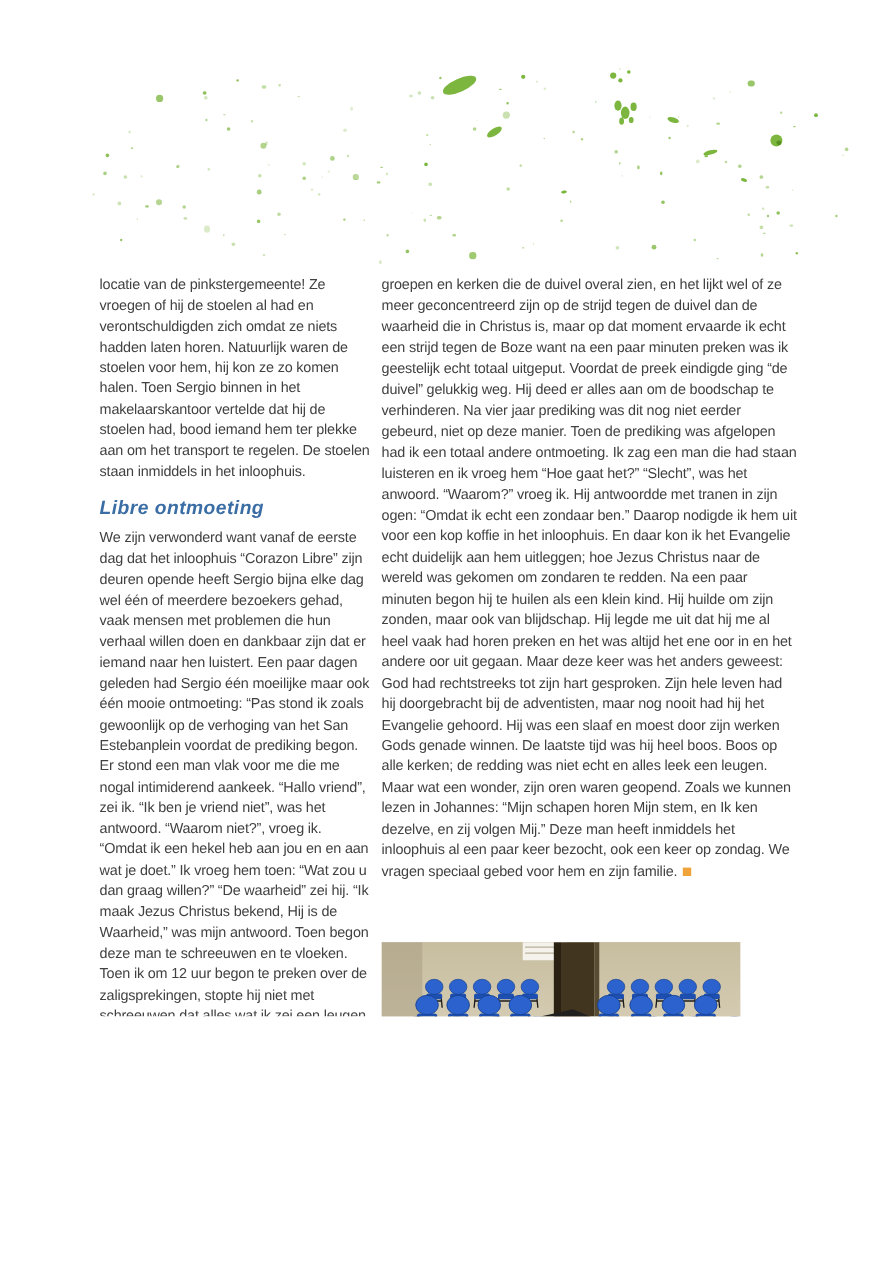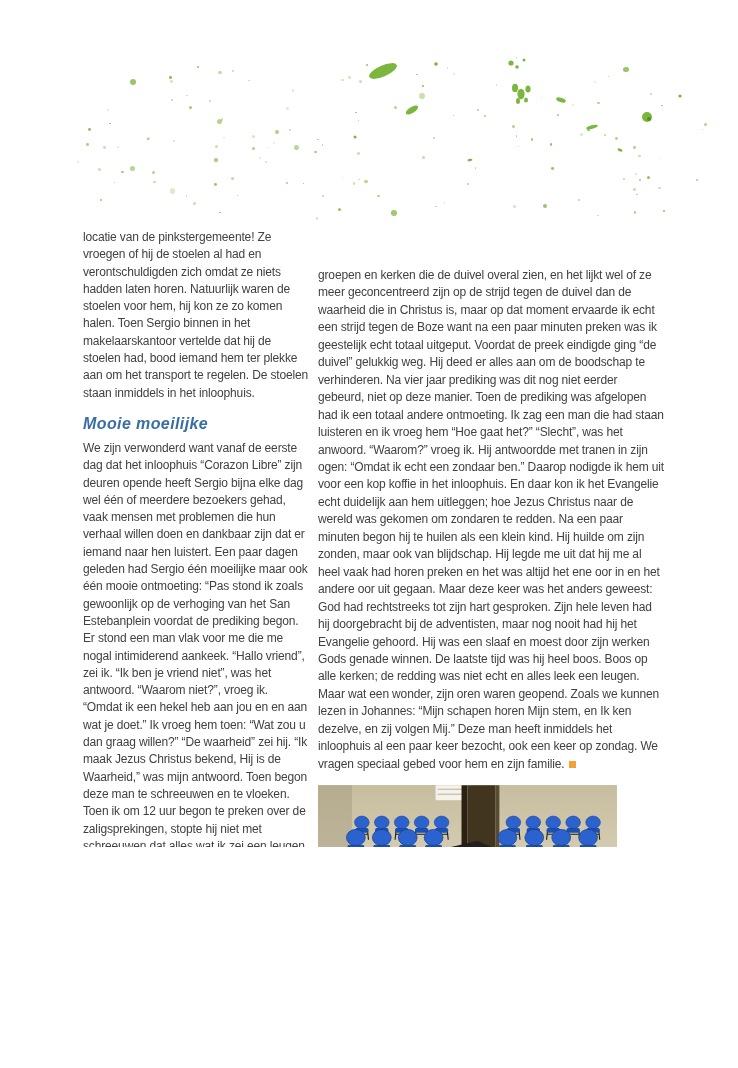--- a/index.html
+++ b/index.html
@@ -7,21 +7,21 @@
         font-family:"Liberation Sans",sans-serif;color:#3f3f3f;}
   
   .splatter{position:absolute;left:0;top:0;width:738px;height:230px;pointer-events:none;}
   .splatter i{position:absolute;display:block;border-radius:50%;}
   .splatter svg{position:absolute;left:0;top:0;}
   
   .col{position:absolute;top:229px;font-size:12px;line-height:17.3px;letter-spacing:-0.15px;
        text-align:left;color:#414141;}
   .col p{margin:0;}
   .col-left{left:83px;width:226px;}
-  .col-right{left:318px;width:346px;line-height:17.45px;margin-top:38px;}
+  .col-right{left:318px;width:346px;line-height:17.45px;}
   .col h2{margin:13px 0 7px 0;font-size:16px;line-height:18px;font-style:italic;font-weight:600;
           letter-spacing:0.4px;color:#3a6da4;}
   .endmark{display:inline-block;width:7px;height:7px;background:#f0a33a;margin-left:5px;}
   
   figure.photo{position:absolute;left:318px;top:785px;width:299px;height:157px;margin:0;
                overflow:hidden;background:#d6ccb4;}
   figure.photo svg{display:block;}
   figcaption{position:absolute;right:7px;bottom:5px;font-size:10.5px;letter-spacing:0.2px;
              color:#ecebe3;text-shadow:0 0 3px rgba(40,40,40,.8);}
   
@@ -187,21 +187,21 @@
       <i style="left: 109.477px; top: 122.542px; width: 1.41713px; height: 1.41713px; opacity: 0.78; background: rgb(124, 182, 62);"></i>
       <i style="left: 393.809px; top: 105.698px; width: 3.04089px; height: 3.04089px; opacity: 0.59; background: rgb(124, 182, 62);"></i>
       <i style="left: 587.105px; top: 128.959px; width: 2.542px; height: 2.542px; opacity: 0.83; background: rgb(124, 182, 62);"></i>
       <i style="left: 477.131px; top: 109.29px; width: 1.70598px; height: 1.70598px; opacity: 0.54; background: rgb(124, 182, 62);"></i>
       <i style="left: 317.315px; top: 138.585px; width: 1.82489px; height: 1.82489px; opacity: 0.68; background: rgb(124, 182, 62);"></i>
       <i style="left: 275.202px; top: 129.879px; width: 4.01131px; height: 4.01131px; opacity: 0.61; background: rgb(124, 182, 62);"></i>
     </div>
 
   <div class="col col-left">
     <p>locatie van de pinkstergemeente! Ze vroegen of hij de stoelen al had en verontschuldigden zich omdat ze niets hadden laten horen. Natuurlijk waren de stoelen voor hem, hij kon ze zo komen halen. Toen Sergio binnen in het makelaarskantoor vertelde dat hij de stoelen had, bood iemand hem ter plekke aan om het transport te regelen. De stoelen staan inmiddels in het inloophuis.</p>
-    <h2>Mooie moeilijke</h2>
+    <h2>Libre ontmoeting</h2>
     <p>We zijn verwonderd want vanaf de eerste dag dat het inloophuis “Corazon Libre” zijn deuren opende heeft Sergio bijna elke dag wel één of meerdere bezoekers gehad, vaak mensen met problemen die hun verhaal willen doen en dankbaar zijn dat er iemand naar hen luistert. Een paar dagen geleden had Sergio één moeilijke maar ook één mooie ontmoeting: “Pas stond ik zoals gewoonlijk op de verhoging van het San Estebanplein voordat de prediking begon. Er stond een man vlak voor me die me nogal intimiderend aankeek. “Hallo vriend”, zei ik. “Ik ben je vriend niet”, was het antwoord. “Waarom niet?”, vroeg ik. “Omdat ik een hekel heb aan jou en en aan wat je doet.” Ik vroeg hem toen: “Wat zou u dan graag willen?” “De waarheid” zei hij. “Ik maak Jezus Christus bekend, Hij is de Waarheid,” was mijn antwoord. Toen begon deze man te schreeuwen en te vloeken. Toen ik om 12 uur begon te preken over de zaligsprekingen, stopte hij niet met schreeuwen dat alles wat ik zei een leugen was en probeerde hij te verhinderen dat mensen konden luisteren. Op dat moment ervaarde ik de realiteit van Paulus’ woorden: “Want wij hebben den strijd niet tegen vlees en bloed, maar tegen de overheden, tegen de machten, tegen de geweldhebbers dezer wereld, der duisternis dezer eeuw, tegen de geestelijke boosheden in de lucht.” Er zijn</p>
   </div>
 
   <div class="col col-right">
     <p><span>groepen en kerken die de duivel overal zien, en het lijkt wel of ze meer geconcentreerd zijn op de strijd tegen de duivel dan de waarheid die in Christus is, maar op dat moment ervaarde ik echt een strijd tegen de Boze want na een paar minuten preken was ik geestelijk echt totaal uitgeput. Voordat de preek eindigde ging “de duivel” gelukkig weg. Hij deed er alles aan om de boodschap te verhinderen. Na vier jaar prediking was dit nog niet eerder gebeurd, niet op deze manier. Toen de prediking was afgelopen had ik een totaal andere ontmoeting. Ik zag een man die had staan luisteren en ik vroeg hem “Hoe gaat het?” “Slecht”, was het anwoord. “Waarom?” vroeg ik. Hij antwoordde met tranen in zijn ogen: “Omdat ik echt een zondaar ben.” Daarop nodigde ik hem uit voor een kop koffie in het inloophuis. En daar kon ik het Evangelie echt duidelijk aan hem uitleggen; hoe Jezus Christus naar de wereld was gekomen om zondaren te redden. Na een paar minuten begon hij te huilen als een klein kind. Hij huilde om zijn zonden, maar ook van blijdschap. Hij legde me uit dat hij me al heel vaak had horen preken en het was altijd het ene oor in en het andere oor uit gegaan. Maar deze keer was het anders geweest: God had rechtstreeks tot zijn hart gesproken. Zijn hele leven had hij doorgebracht bij de adventisten, maar nog nooit had hij het Evangelie gehoord. Hij was een slaaf en moest door zijn werken Gods genade winnen. De laatste tijd was hij heel boos. Boos op alle kerken; de redding was niet echt en alles leek een leugen. Maar wat een wonder, zijn oren waren geopend. Zoals we kunnen lezen in Johannes: “Mijn schapen horen Mijn stem, en Ik ken dezelve, en zij volgen Mij.” Deze man heeft inmiddels het inloophuis al een paar keer bezocht, ook een keer op zondag. We vragen speciaal gebed voor hem en zijn familie.</span><span class="endmark"></span></p>
   </div>
 
   <figure class="photo">
     <svg width="299" height="157" viewBox="0 0 300 157">
       <defs>

